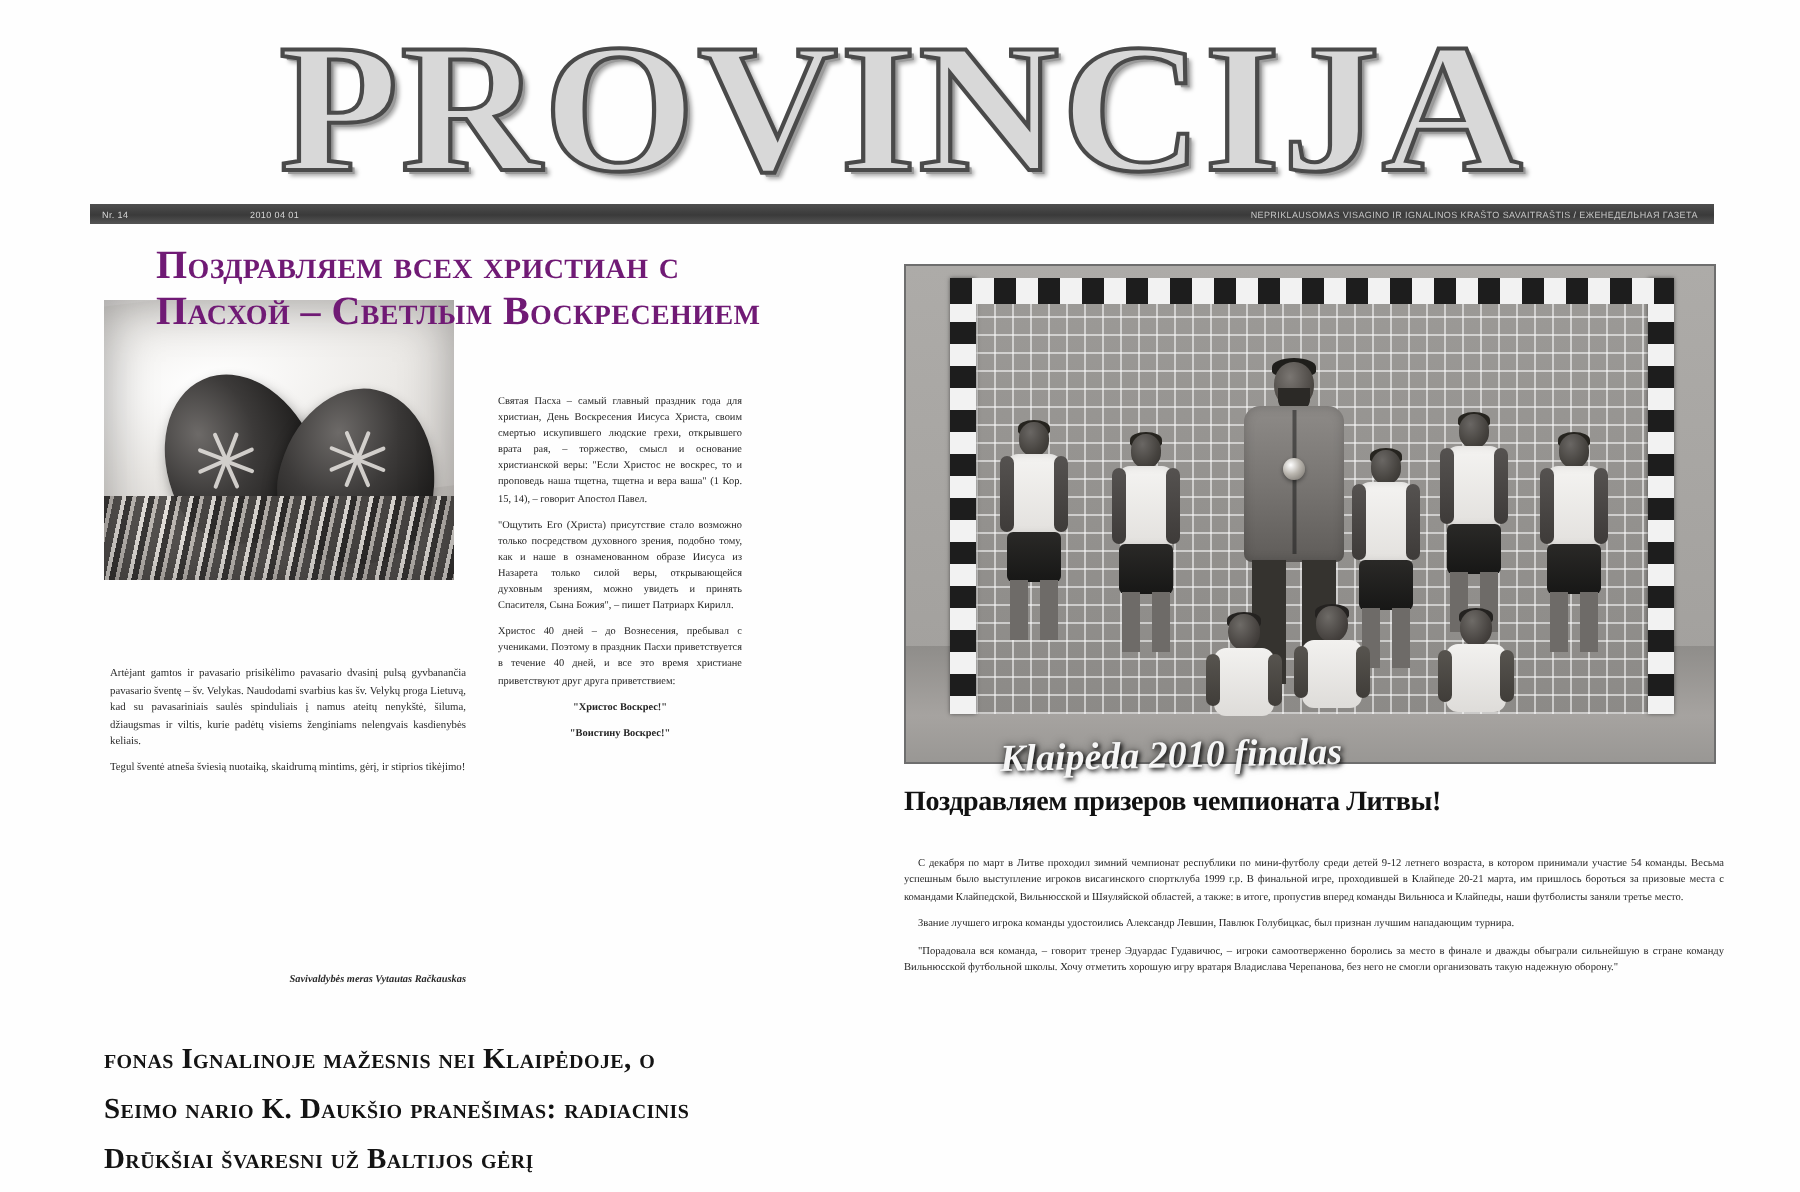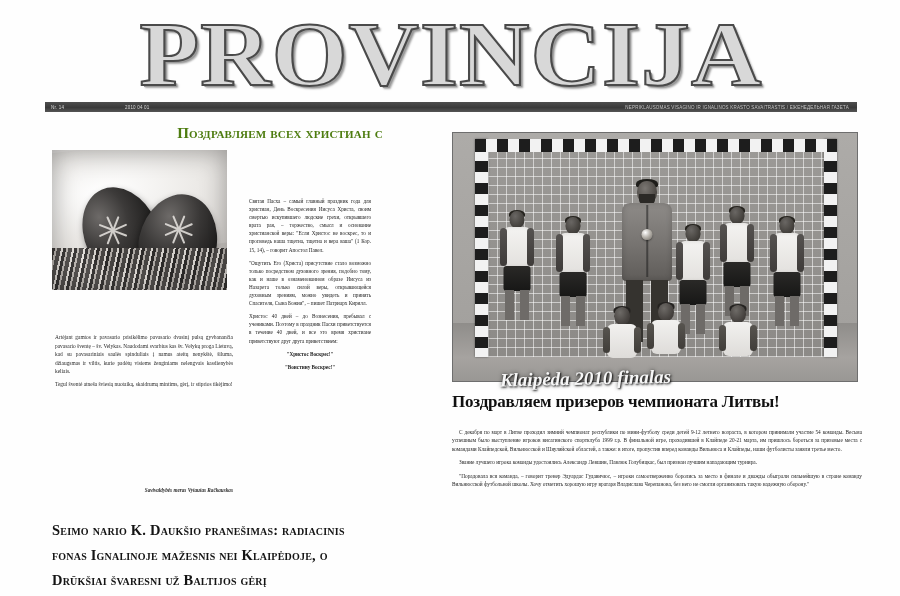--- a/index.html
+++ b/index.html
@@ -31,23 +31,23 @@
            font-family:"Liberation Sans",sans-serif;letter-spacing:.2px;
            overflow:hidden;}
   .bar-issue{padding-left:6px;width:74px;}
   .bar-date{width:92px;}
   .bar-spacer{flex:1;}
   .bar-tag{padding-right:8px;text-align:right;width:380px;opacity:.88;}
 
   
   .easter-headline{
     position:absolute;left:78px;top:122px;width:404px;
-    text-align:center;
-    font-weight:700;font-size:15px;line-height:23px;
-    font-variant:small-caps;letter-spacing:.2px;color:#4d7c0f;
+    text-align:left;
+    font-weight:700;font-size:20px;line-height:23px;
+    font-variant:small-caps;letter-spacing:.2px;color:#701a75;
     z-index:4;
   }
   .easter-headline .l1{display:block;}
   .easter-headline .l2{display:block;}
   .easter-headline .l3{display:block;}
 
   .egg-photo{
     position:absolute;left:52px;top:150px;width:175px;height:140px;
     overflow:hidden;z-index:2;
     background:linear-gradient(150deg,#f2f0ee 0%,#dcd8d4 40%,#c8c4c0 100%);
@@ -174,21 +174,21 @@
   .k-arm.l{left:-2px;} .k-arm.r{right:-2px;}
   .caption-script{
     position:absolute;left:500px;top:367px;width:330px;
     font-family:"Liberation Serif",serif;font-style:italic;font-weight:700;
     font-size:19px;line-height:20px;color:#f6f6f6;
     text-shadow:1px 1px 2px rgba(0,0,0,.85),0 0 4px rgba(0,0,0,.6);
     z-index:6;white-space:nowrap;transform:rotate(-1.2deg);
   }
   .sport-headline{
     position:absolute;left:452px;top:392px;width:410px;
-    font-weight:700;font-size:17px;line-height:20px;
+    font-weight:700;font-size:14px;line-height:20px;
     letter-spacing:-.2px;color:#111;white-space:nowrap;
   }
   .ru-sport-body{
     position:absolute;left:452px;top:428px;width:410px;
     font-size:5.3px;line-height:8.4px;text-align:justify;color:#262626;
   }
   .ru-sport-body p{margin:0 0 5px 0;text-indent:7px;}
 
   
   .bottom-headline{
@@ -208,20 +208,21 @@
 
   <div class="masthead-bar">
     <span class="bar-seg bar-issue">Nr. 14</span>
     <span class="bar-seg bar-date">2010 04 01</span>
     <span class="bar-spacer"></span>
     <span class="bar-seg bar-tag">NEPRIKLAUSOMAS VISAGINO IR IGNALINOS KRAŠTO SAVAITRAŠTIS / ЕЖЕНЕДЕЛЬНАЯ ГАЗЕТА</span>
   </div>
 
   <div class="easter-headline">
     <span class="l1">Поздравляем всех христиан с</span>
+    <span class="l2">Пасхой – Светлым Воскресением</span>
   </div>
 
   <div class="egg-photo">
     <div class="cloth"></div>
     <div class="egg egg-a">
       <div class="egg-deco" style="left:14px;top:24px;">
         <i style="transform:rotate(0deg)"></i>
           <i style="transform:rotate(45deg)"></i>
         <i style="transform:rotate(90deg)"></i>
           <i style="transform:rotate(135deg)"></i>
@@ -357,18 +358,18 @@
 
   <div class="sport-headline">Поздравляем призеров чемпионата Литвы!</div>
 
   <div class="ru-sport-body">
     <p>С декабря по март в Литве проходил зимний чемпионат республики по мини-футболу среди детей 9-12 летнего возраста, в котором принимали участие 54 команды. Весьма успешным было выступление игроков висагинского спортклуба 1999 г.р. В финальной игре, проходившей в Клайпеде 20-21 марта, им пришлось бороться за призовые места с командами Клайпедской, Вильнюсской и Шяуляйской областей, а также: в итоге, пропустив вперед команды Вильнюса и Клайпеды, наши футболисты заняли третье место.</p>
     <p>Звание лучшего игрока команды удостоились Александр Левшин, Павлюк Голубицкас, был признан лучшим нападающим турнира.</p>
     <p>"Порадовала вся команда, – говорит тренер Эдуардас Гудавичюс, – игроки самоотверженно боролись за место в финале и дважды обыграли сильнейшую в стране команду Вильнюсской футбольной школы. Хочу отметить хорошую игру вратаря Владислава Черепанова, без него не смогли организовать такую надежную оборону."</p>
   </div>
 
   <div class="bottom-headline">
+    <div>fonas Ignalinoje mažesnis nei Klaipėdoje, o</div>
     <div>Seimo nario K. Daukšio pranešimas: radiacinis</div>
-    <div>fonas Ignalinoje mažesnis nei Klaipėdoje, o</div>
     <div>Drūkšiai švaresni už Baltijos gėrį</div>
   </div>
 
 </div>
 
 </body></html>

